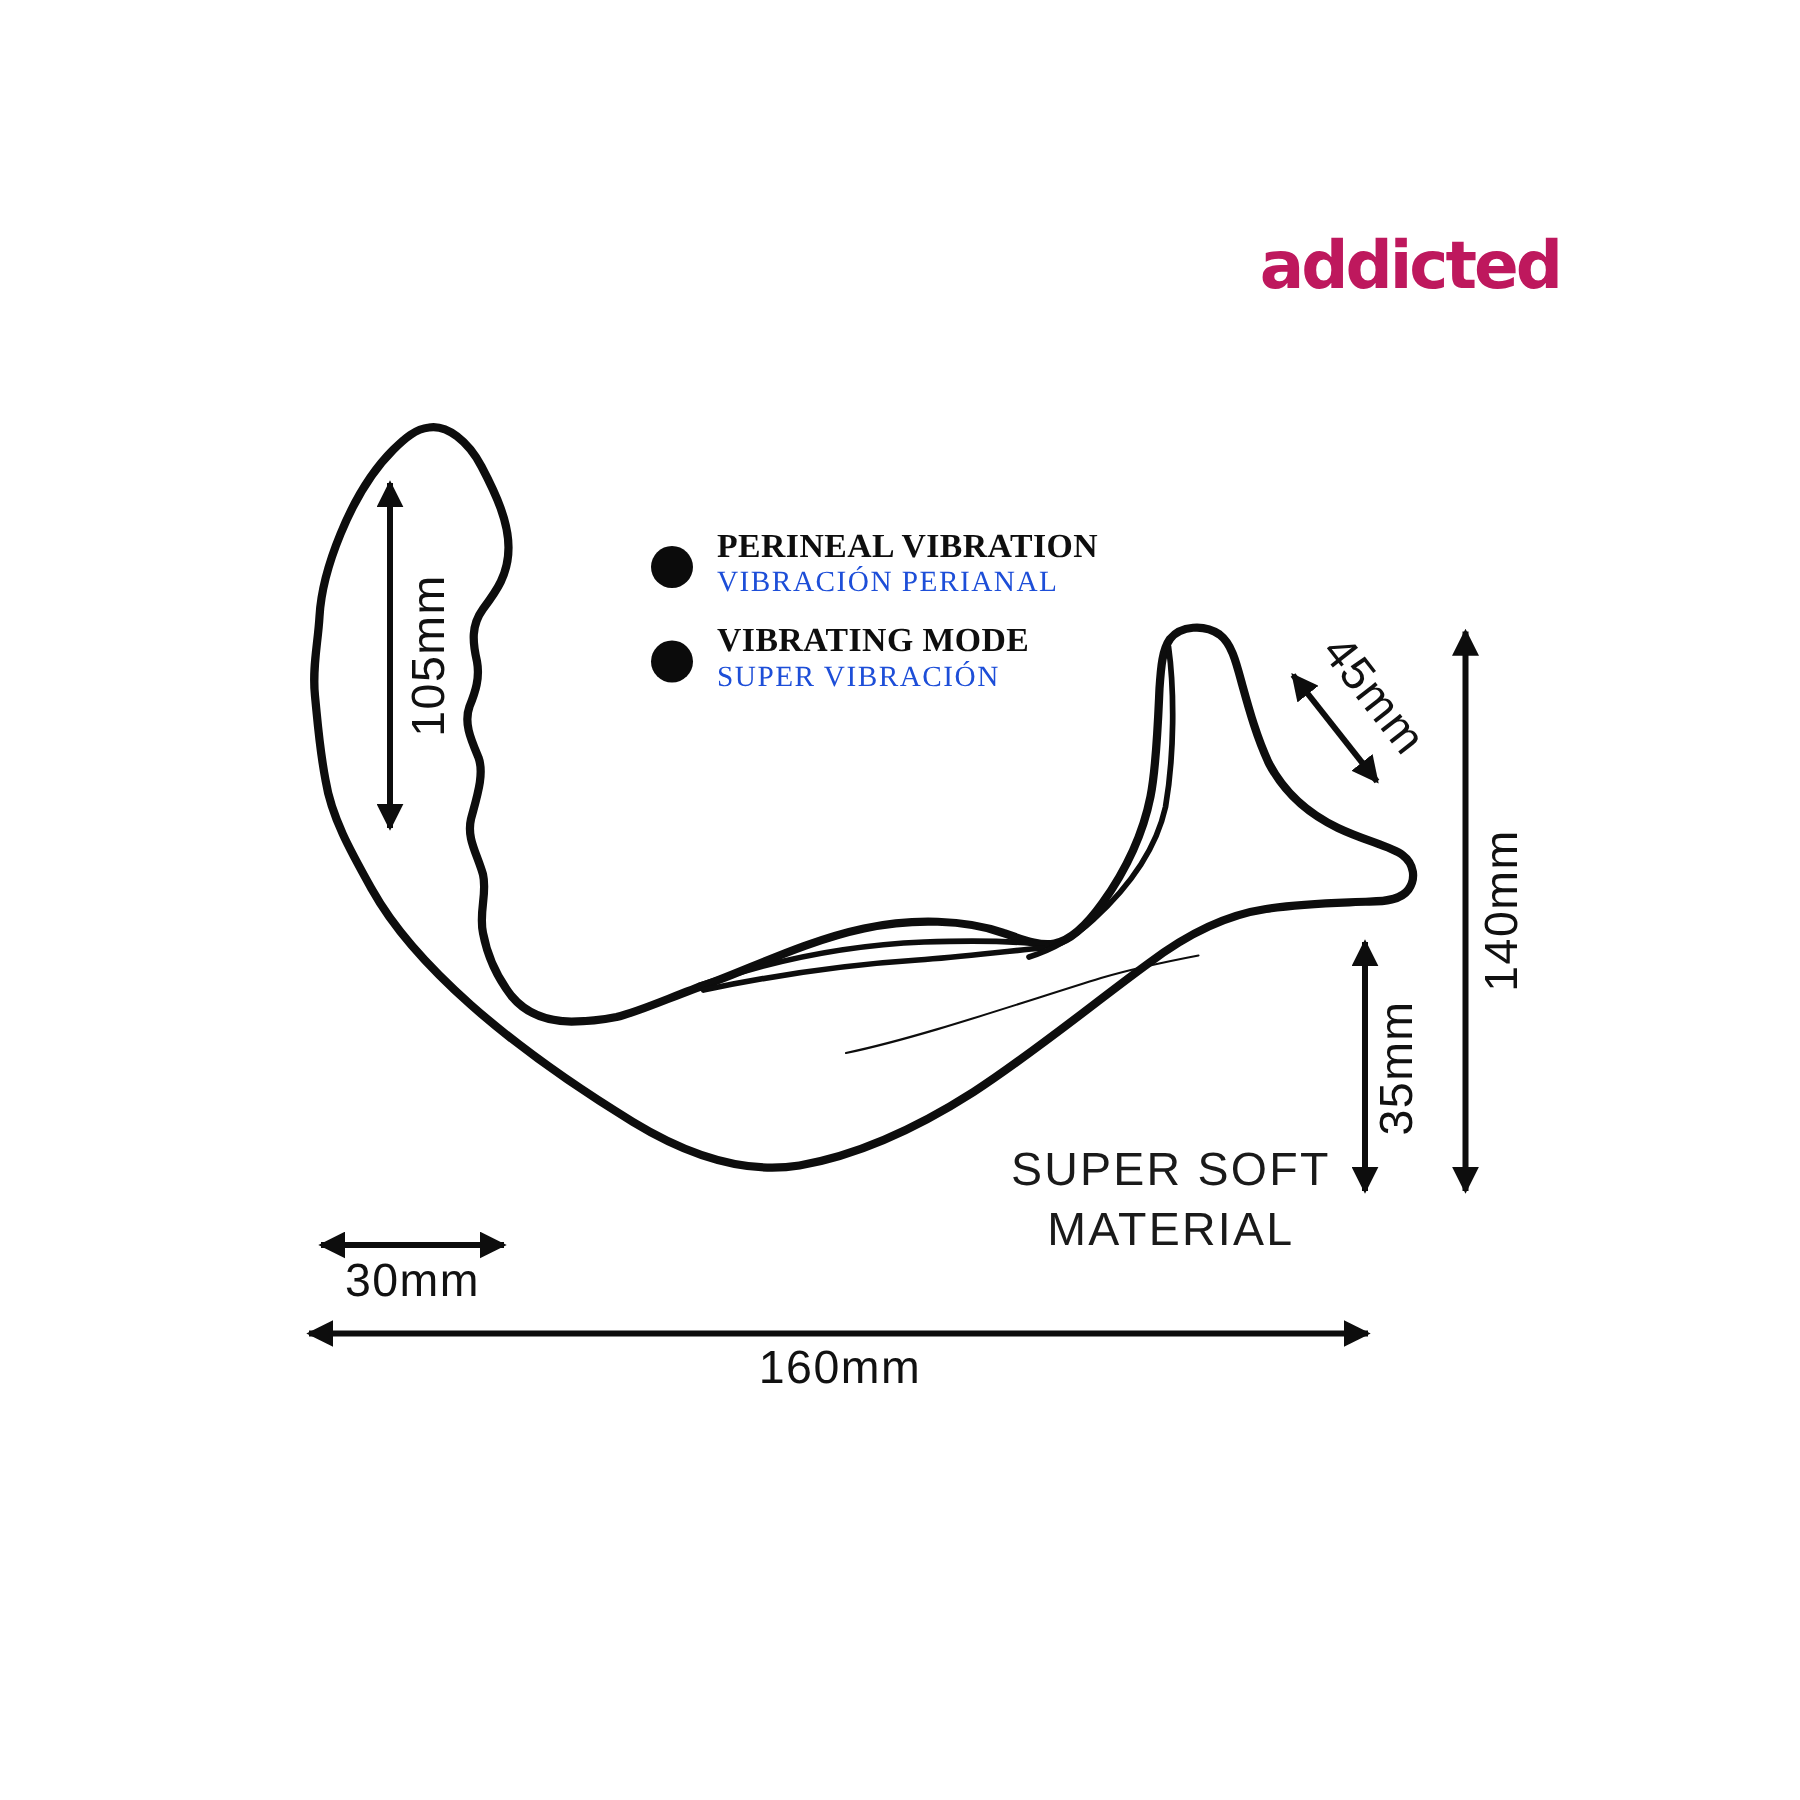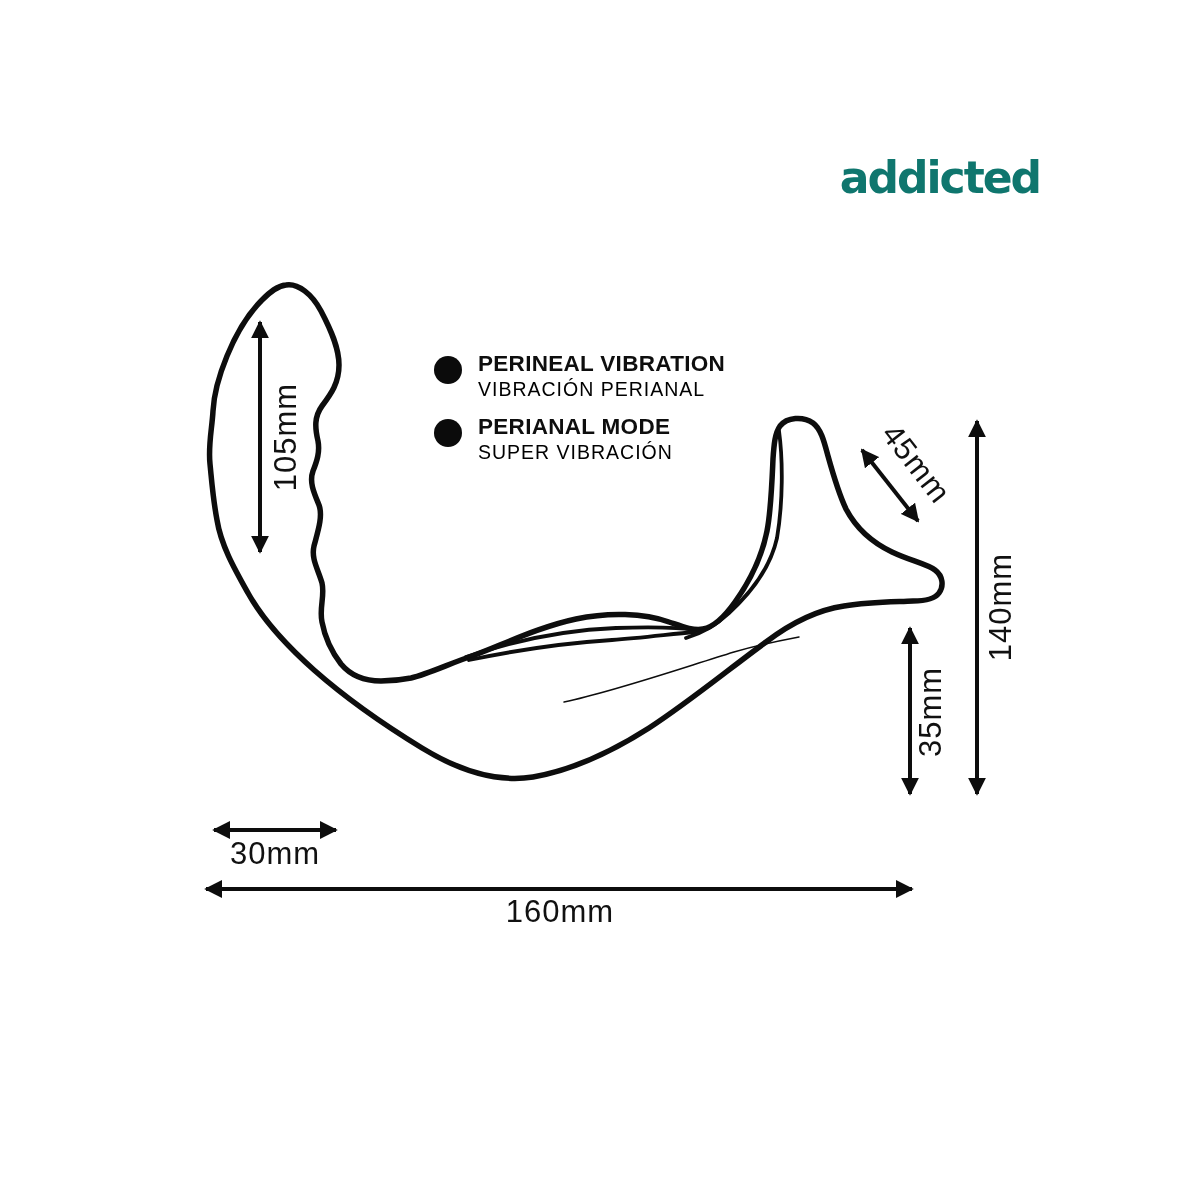--- a/index.html
+++ b/index.html
@@ -1,32 +1,32 @@
 <!DOCTYPE html>
 <html><head>
 <meta charset="utf-8">
 <style>
   html,body{margin:0;padding:0;background:#ffffff;}
   #canvas{
     position:relative;width:1200px;height:1200px;background:#ffffff;overflow:hidden;
     font-family:"Liberation Sans",sans-serif;
   }
   
-  .logo{position:absolute;top:156px;right:160px;text-align:right;color:#0f766e;}
+  .logo{position:absolute;top:156px;right:160px;text-align:right;color:#be185d;}
   .logo .l1{font-family:"DejaVu Sans",sans-serif;font-weight:bold;font-size:44px;
             letter-spacing:-2px;line-height:1;}
   .logo .l2{font-family:"DejaVu Sans",sans-serif;font-weight:bold;font-size:38px;
             letter-spacing:-1.5px;line-height:1;margin-top:2px;}
   
   .features{position:absolute;left:434px;top:352px;}
-  .feature-row{display:flex;align-items:flex-start;margin-bottom:16px;}
+  .feature-row{display:flex;align-items:center;margin-bottom:16px;font-family:Liberation Serif, serif;}
   .bullet{width:28px;height:28px;border-radius:50%;background:#0b0b0b;flex:0 0 28px;margin-top:4px;}
   .feature-text{margin-left:16px;}
   .feature-title{font-size:22.5px;font-weight:bold;color:#0e0e0e;letter-spacing:.3px;line-height:1.05;}
-  .feature-sub{font-size:19.5px;font-weight:normal;color:#000000;letter-spacing:1px;margin-top:3px;line-height:1.05;}
+  .feature-sub{font-size:19.5px;font-weight:normal;color:#1d4ed8;letter-spacing:1px;margin-top:3px;line-height:1.05;}
   
   .material{position:absolute;left:663px;top:760px;width:235px;text-align:center;
             color:#1a1a1a;font-size:31px;letter-spacing:1.5px;line-height:1.3;font-weight:normal;}
   
   svg.draw{position:absolute;left:0;top:0;}
   .outline{fill:#ffffff;stroke:#0d0d0d;stroke-width:5.5;stroke-linejoin:round;stroke-linecap:round;}
   .detail{fill:none;stroke:#0d0d0d;stroke-width:3.8;stroke-linecap:round;}
   .hairline{fill:none;stroke:#0d0d0d;stroke-width:1.4;stroke-linecap:round;}
   .dimline{stroke:#0d0d0d;stroke-width:4;fill:none;}
   .dimtext{font-family:"Liberation Sans",sans-serif;font-size:31px;fill:#111;letter-spacing:1px;}
@@ -44,26 +44,30 @@
     <div class="feature-row">
       <div class="bullet"></div>
       <div class="feature-text">
         <div class="feature-title">PERINEAL VIBRATION</div>
         <div class="feature-sub">VIBRACIÓN PERIANAL</div>
       </div>
     </div>
     <div class="feature-row">
       <div class="bullet"></div>
       <div class="feature-text">
-        <div class="feature-title">PERIANAL MODE</div>
+        <div class="feature-title">VIBRATING MODE</div>
         <div class="feature-sub">SUPER VIBRACIÓN</div>
       </div>
     </div>
   </div>
 
+  <div class="material">
+    <div>SUPER SOFT</div>
+    <div>MATERIAL</div>
+  </div>
 
   <svg class="draw" width="1200" height="1200" viewBox="0 0 1200 1200">
     <defs>
       <marker id="arr" viewBox="0 0 10 10" refX="9" refY="5" markerWidth="4.5" markerHeight="4.5" orient="auto-start-reverse">
         <path d="M0,0 L10,5 L0,10 z" fill="#0d0d0d"></path>
       </marker>
     </defs>
 
     <path class="outline" d="
       M 286,285

